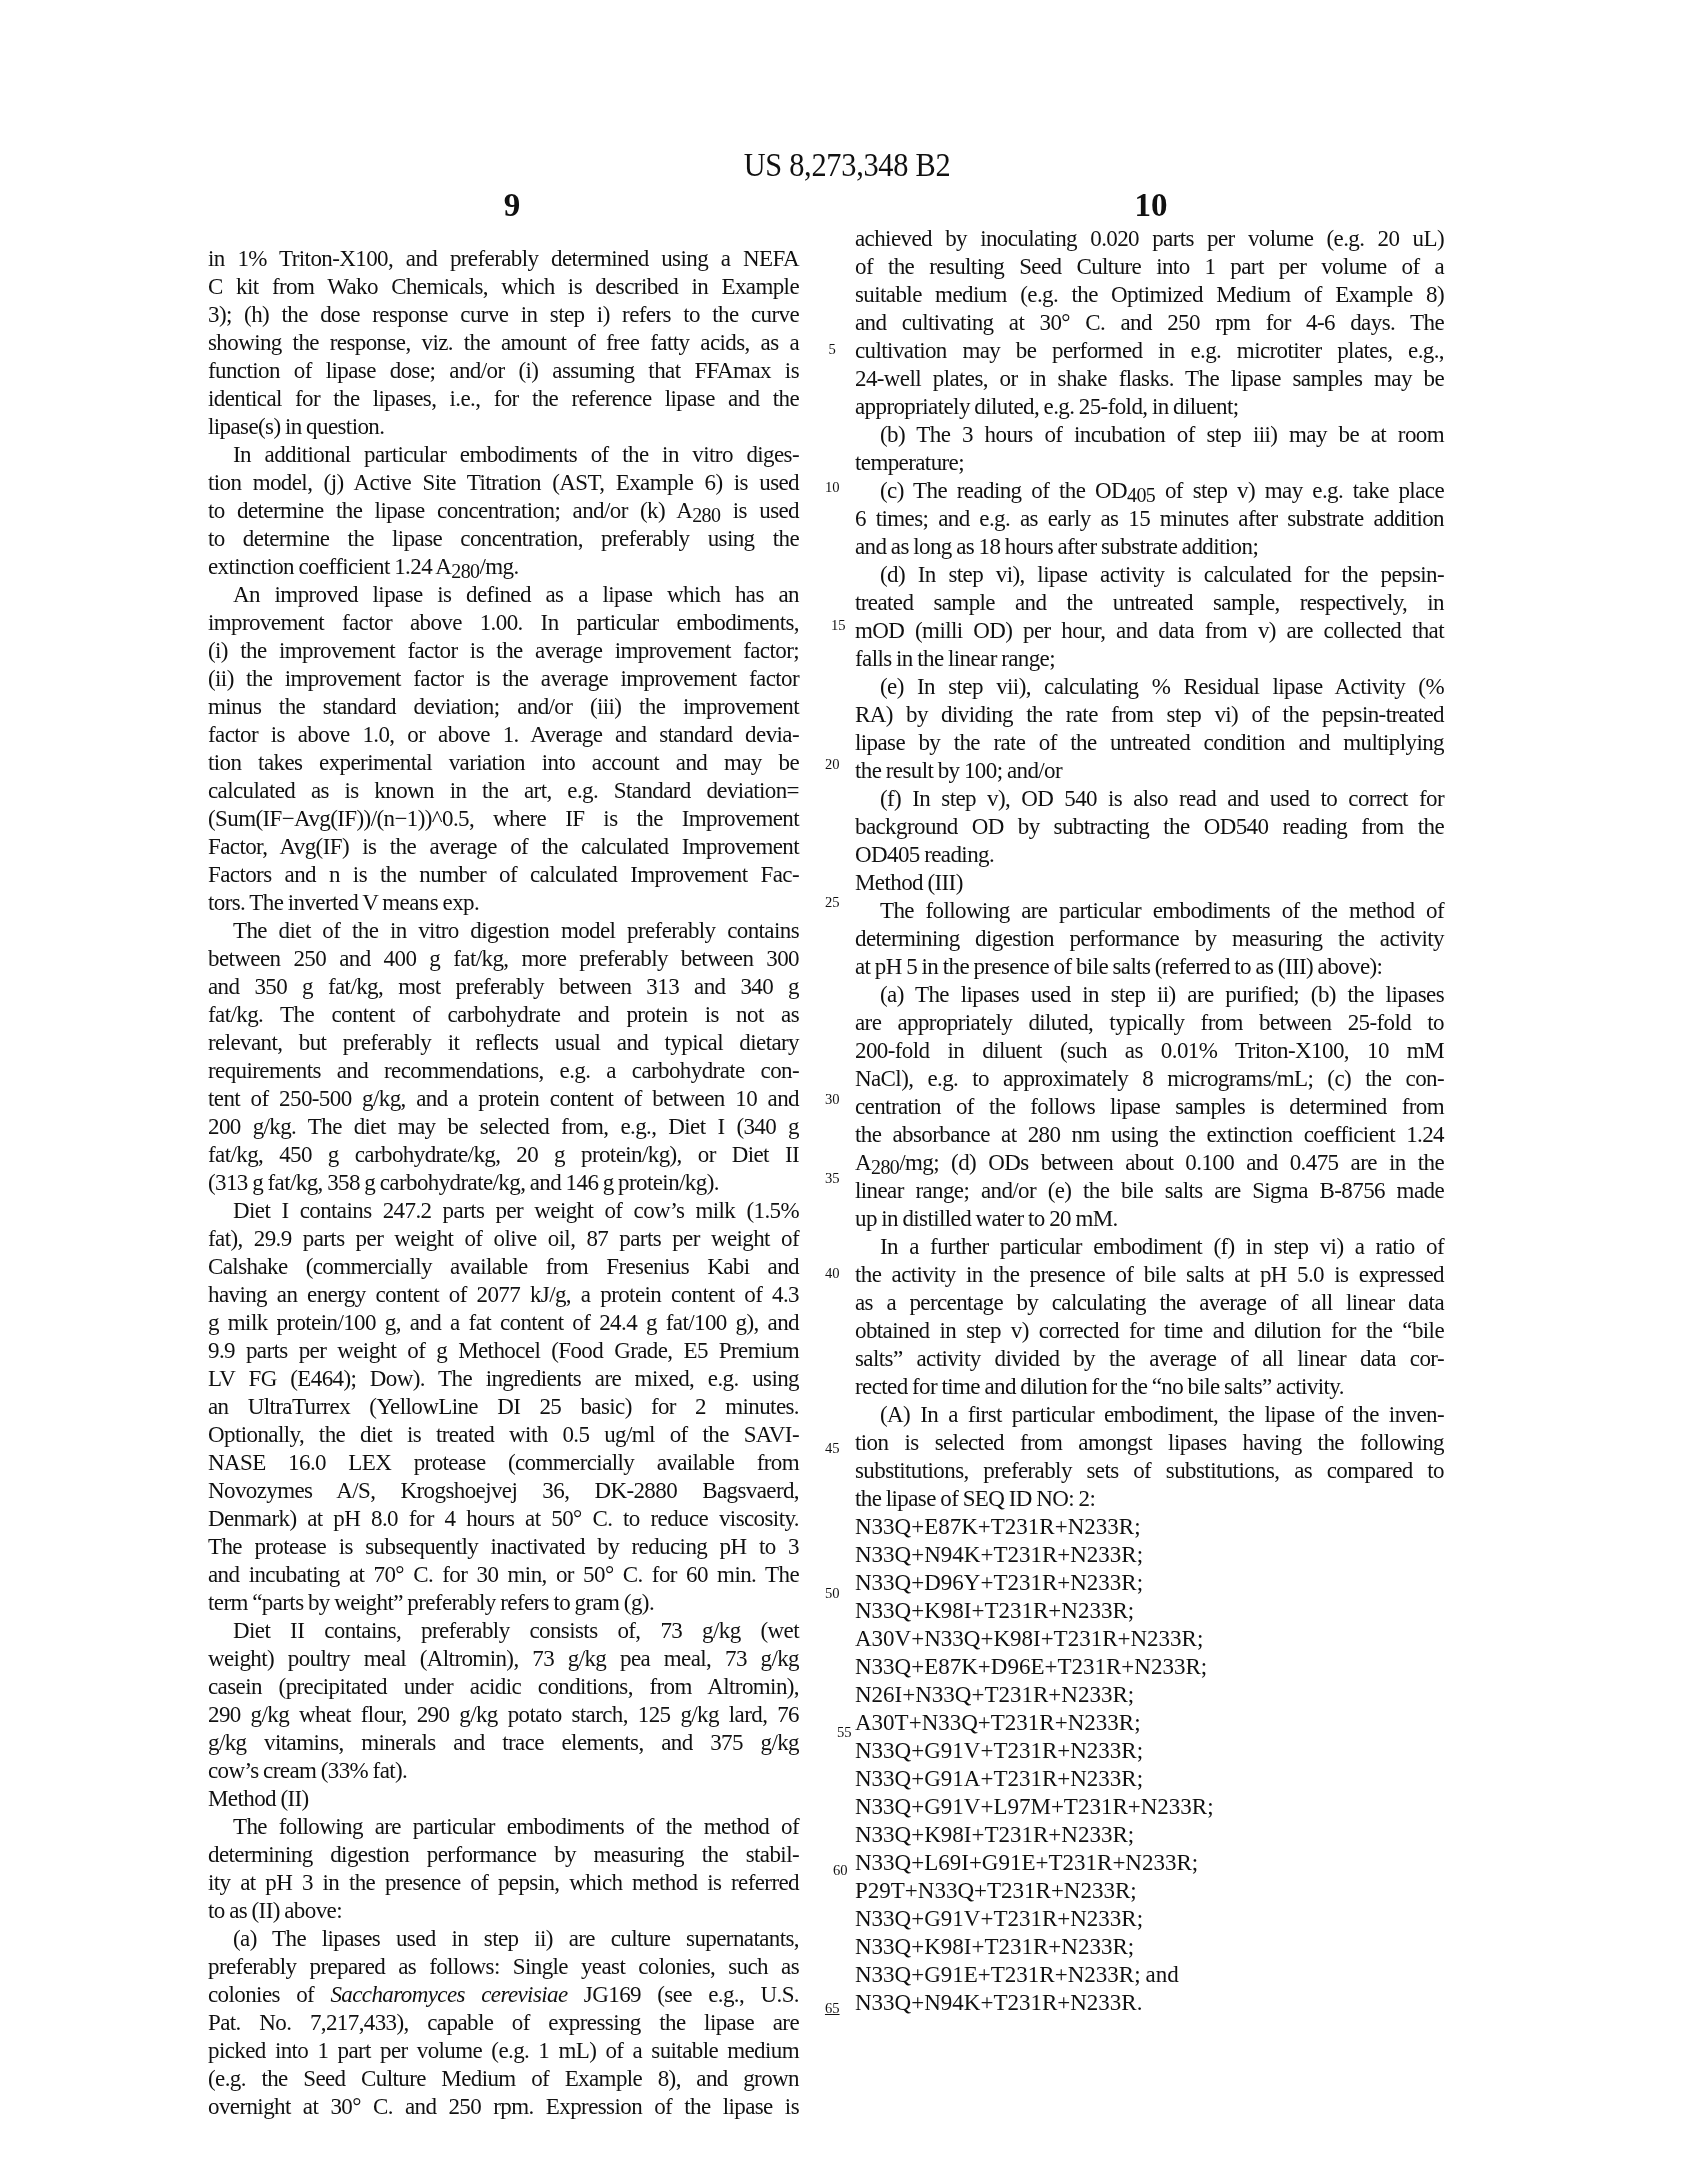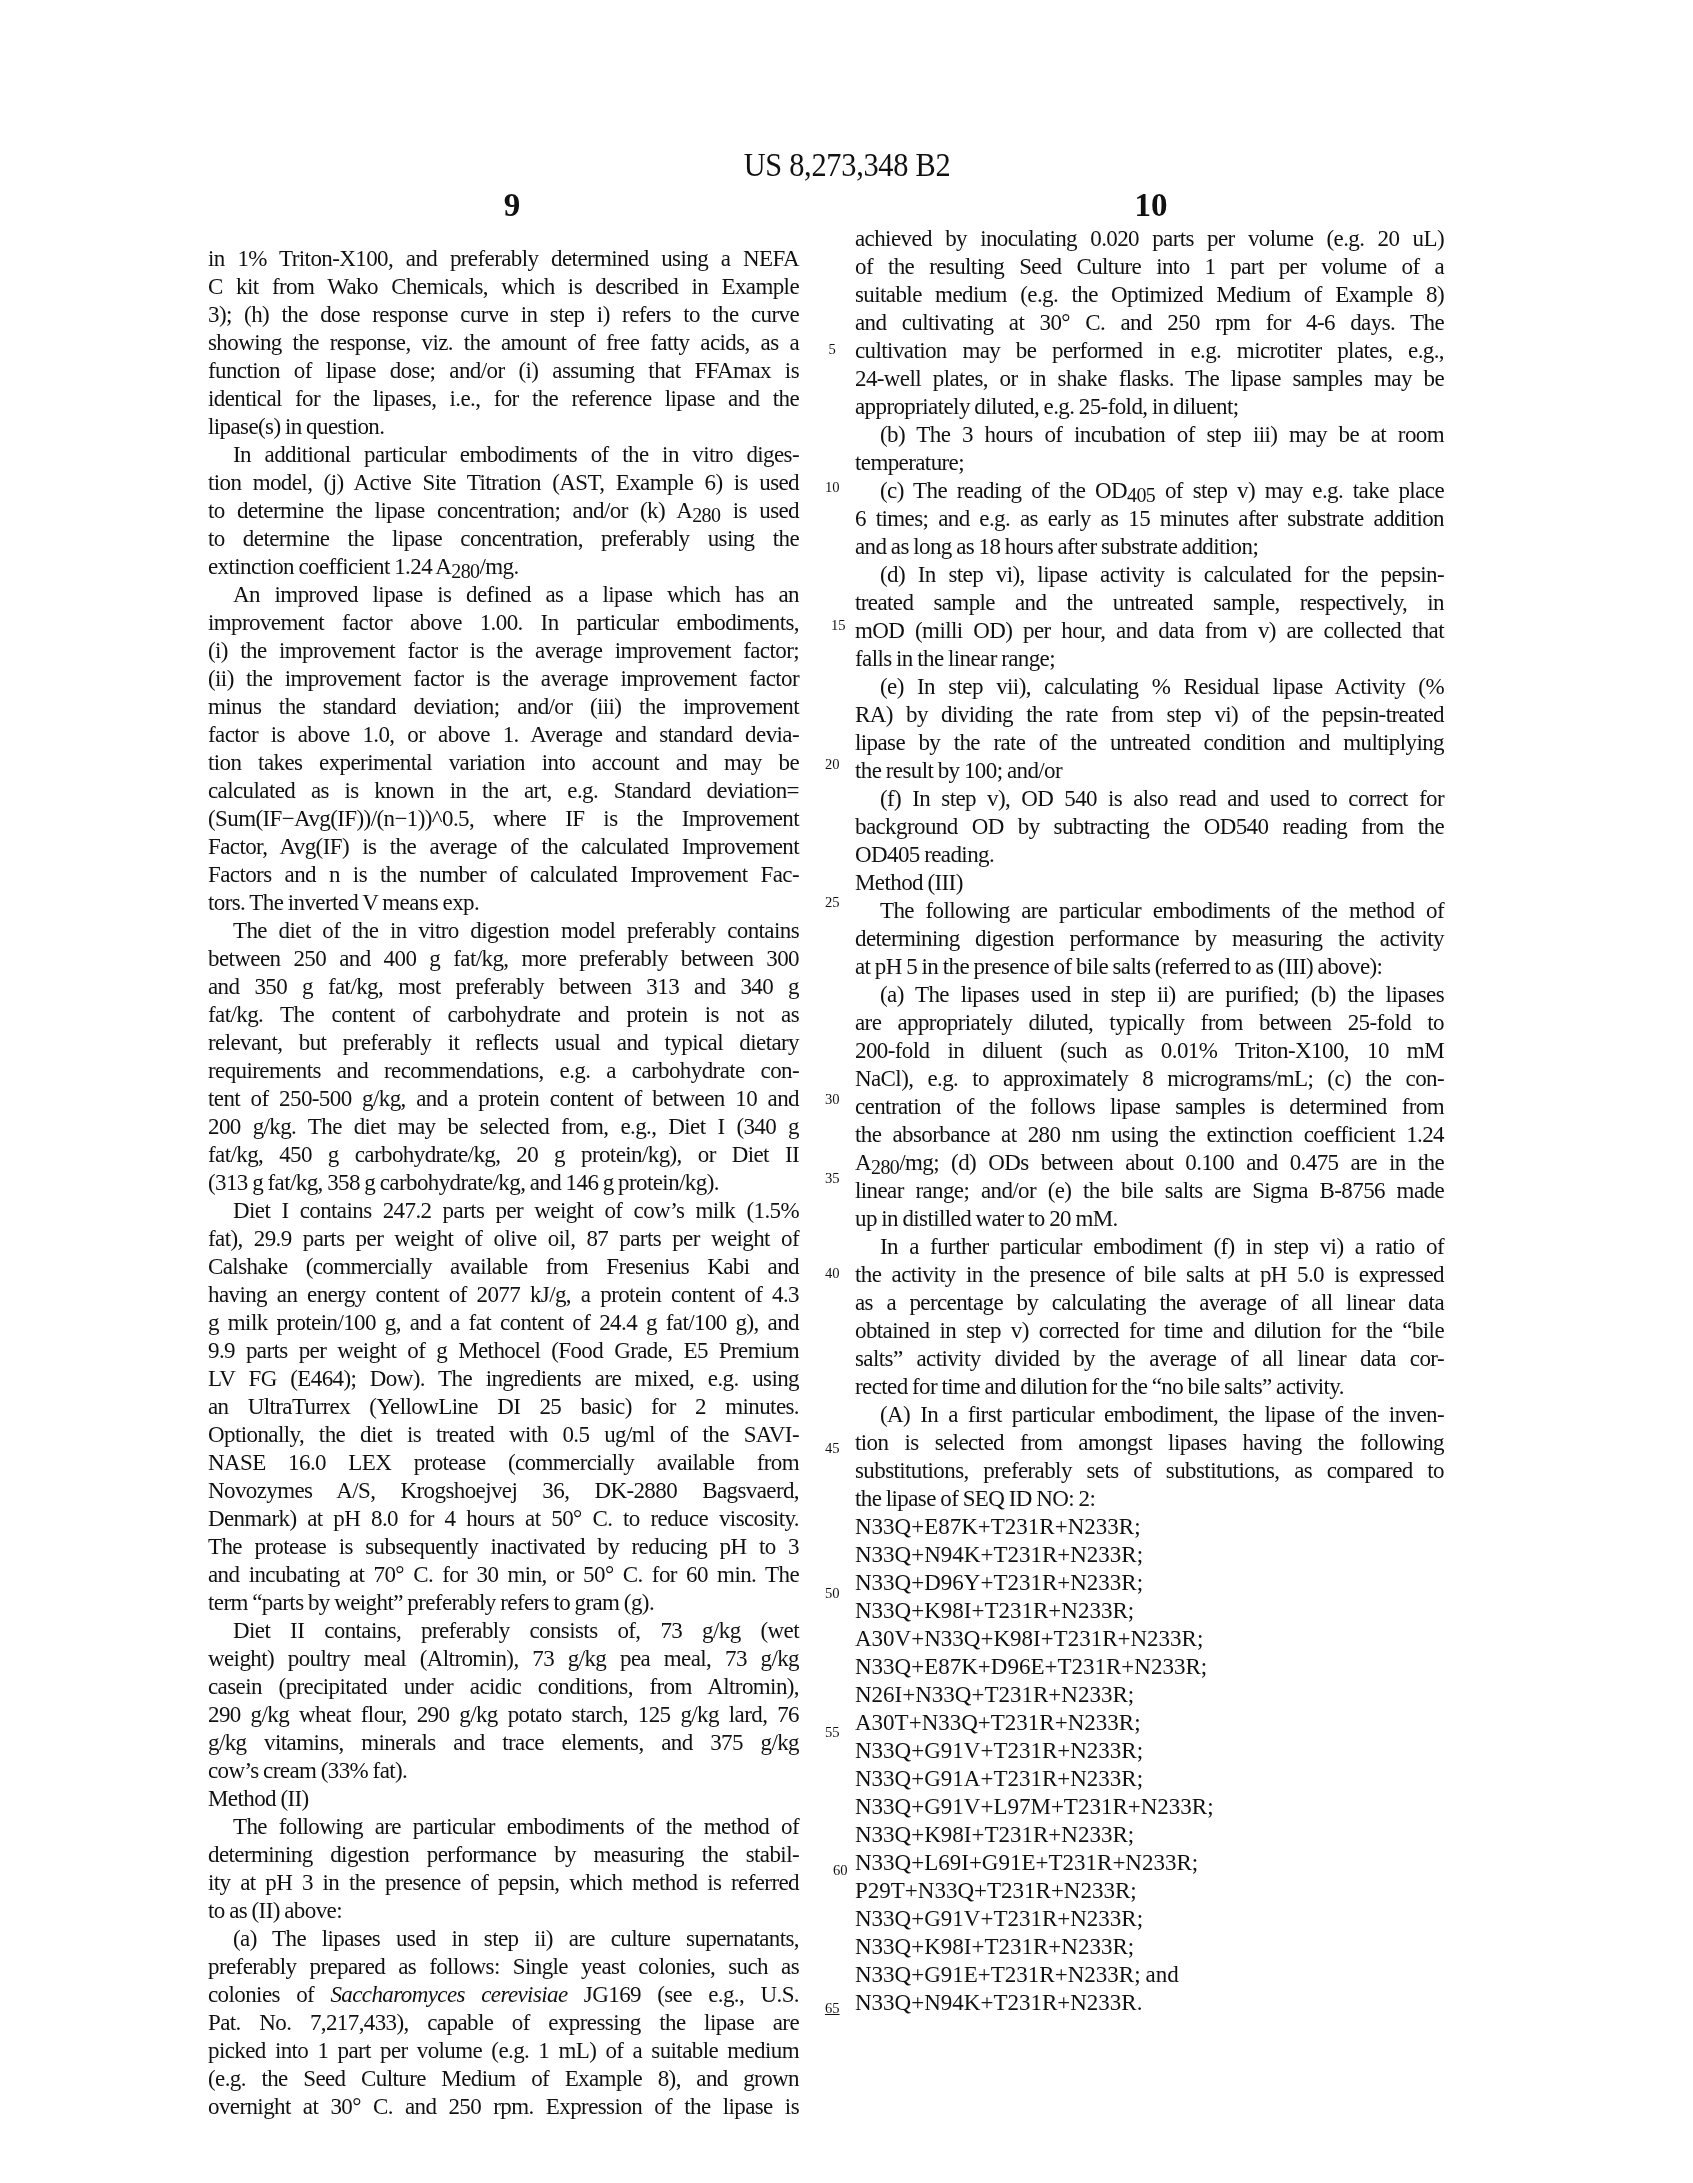--- a/index.html
+++ b/index.html
@@ -167,17 +167,17 @@
     <div class="gutter" style="top: 341px;">5</div>
     <div class="gutter" style="top: 479px;">10</div>
     <div class="gutter" style="top: 617px; text-align: right;">15</div>
     <div class="gutter" style="top: 756px;">20</div>
     <div class="gutter" style="top: 894px;">25</div>
     <div class="gutter" style="top: 1091px;">30</div>
     <div class="gutter" style="top: 1170px;">35</div>
     <div class="gutter" style="top: 1265px;">40</div>
     <div class="gutter" style="top: 1440px; font-family: Liberation Serif, serif;">45</div>
     <div class="gutter" style="top: 1585px;">50</div>
-    <div class="gutter" style="top: 1724px;">55</div>
+    <div class="gutter" style="top: 1724px; margin-left: 12px;">55</div>
     <div class="gutter" style="top: 1862px; margin-left: 8px;">60</div>
     <div class="gutter" style="top: 2000px; text-decoration: underline;">65</div>
   </div>
 
 
 </body></html>

